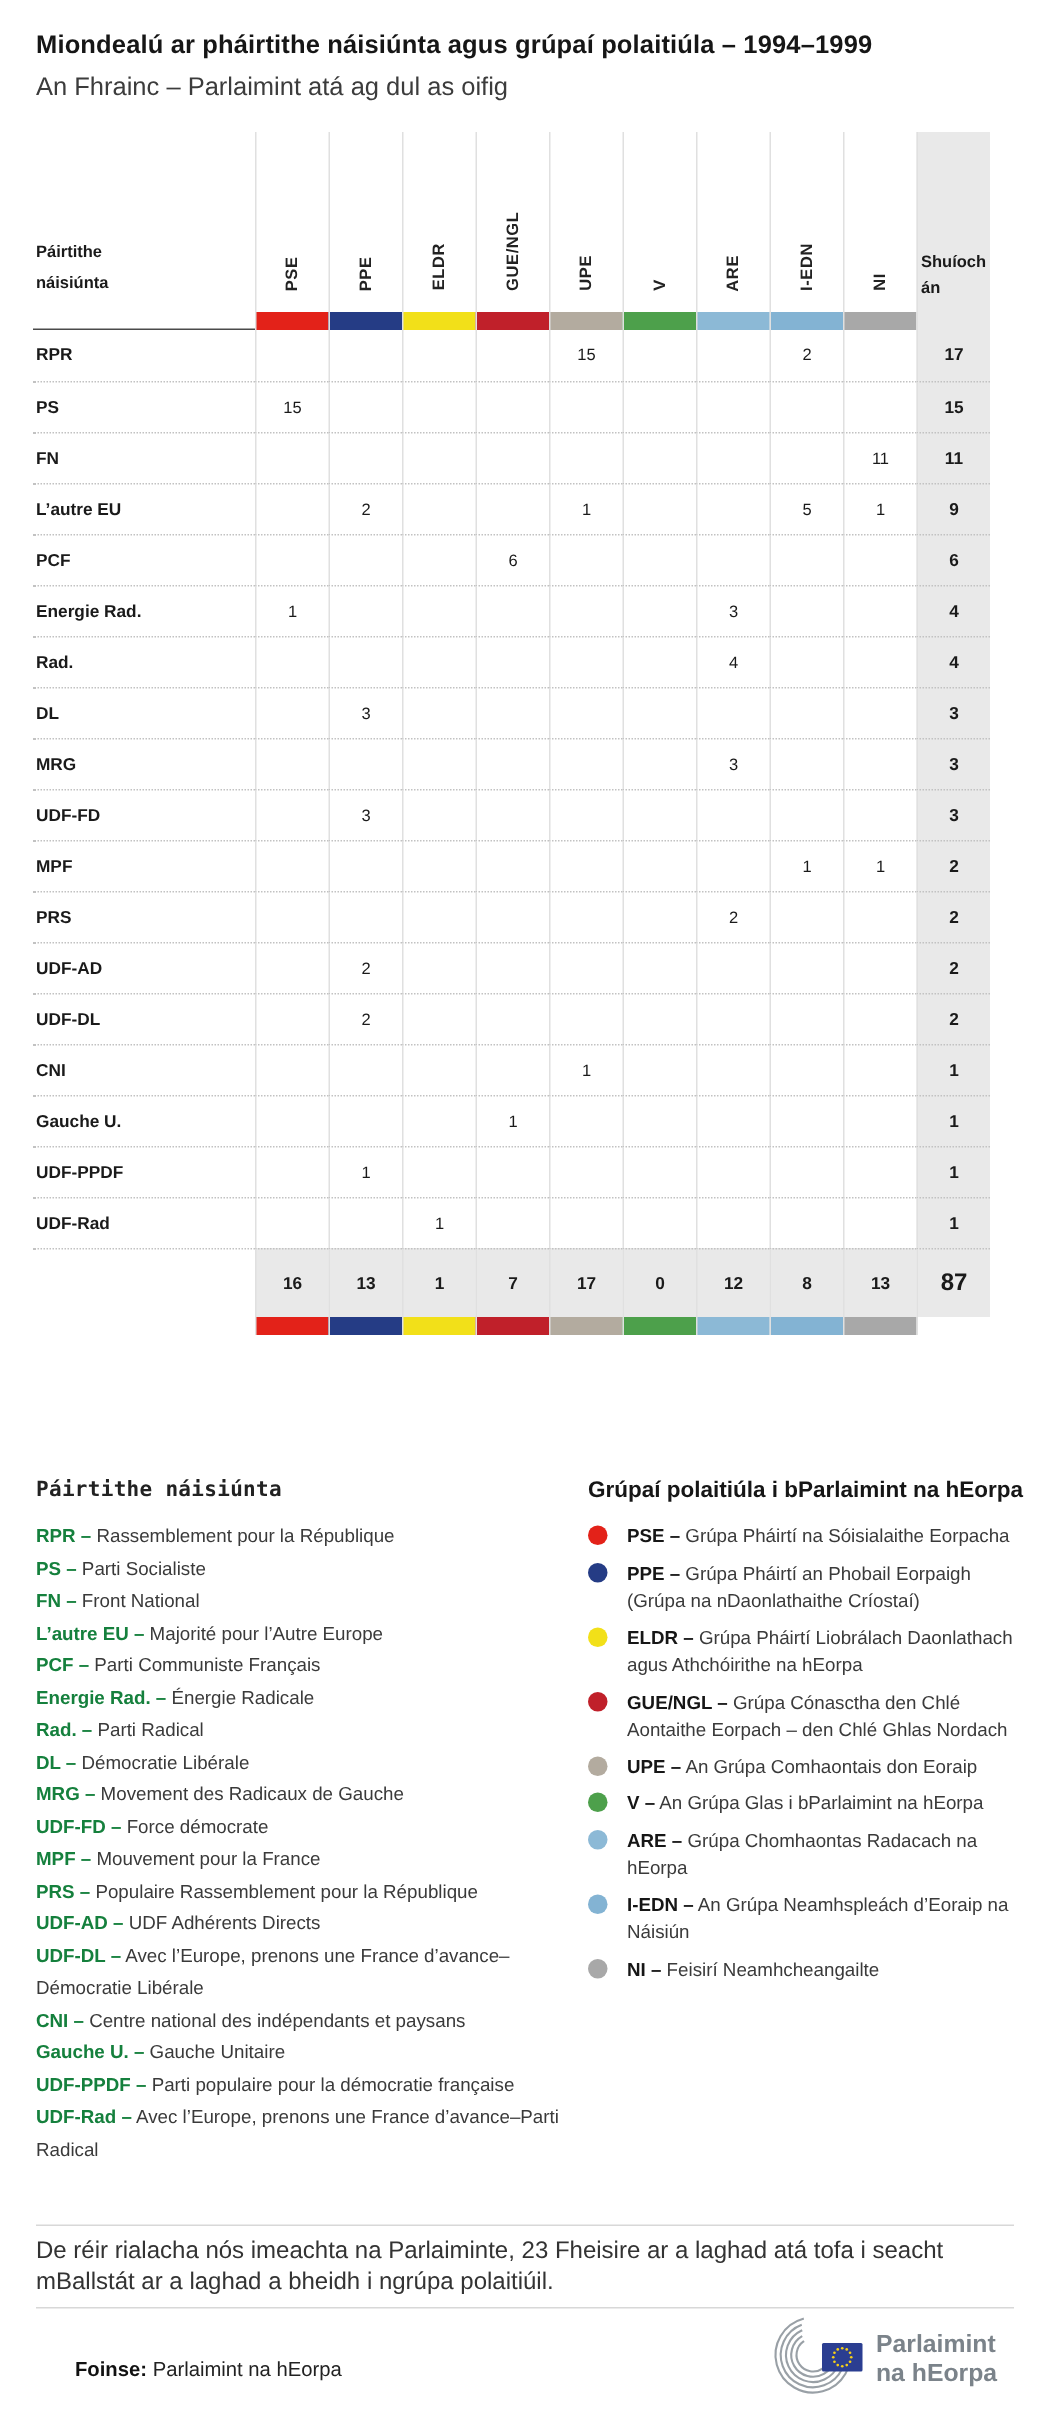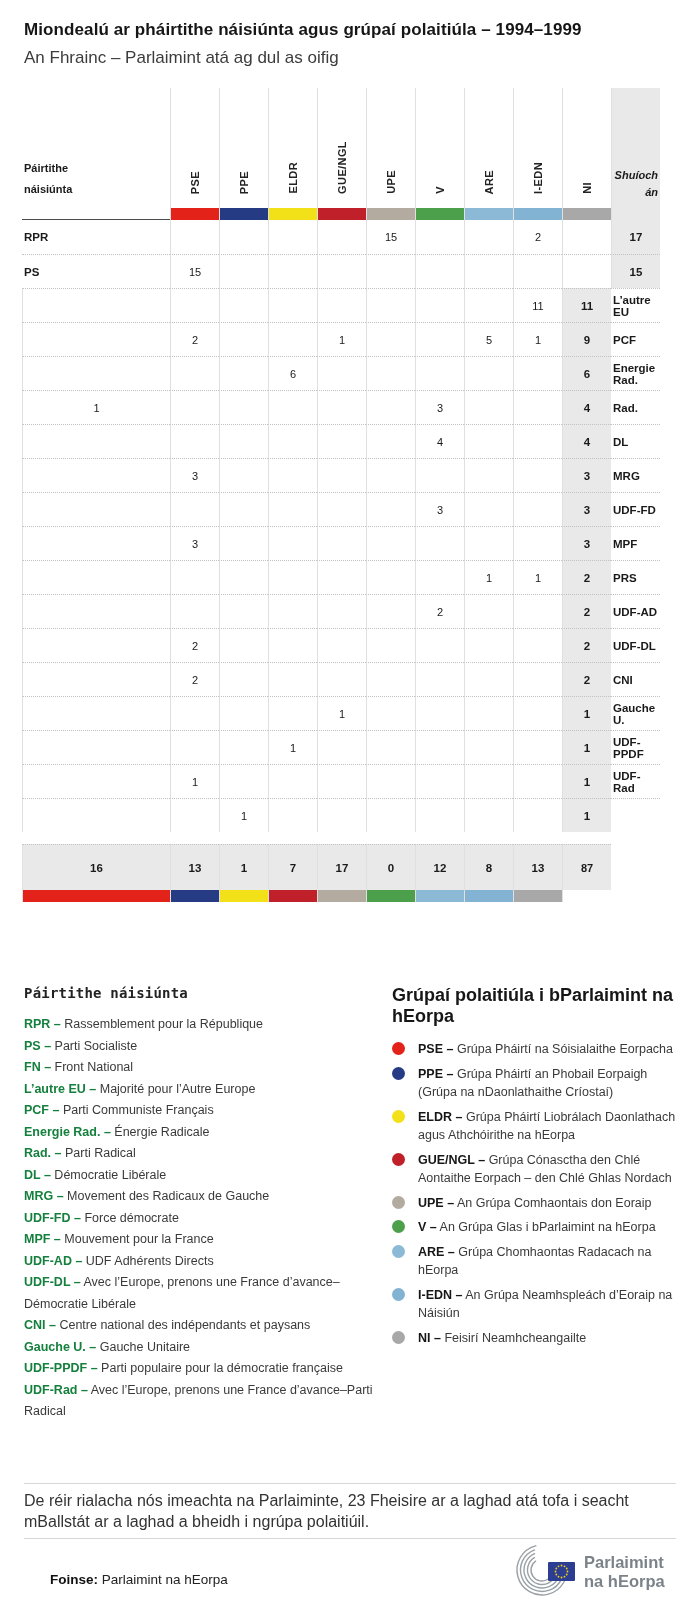--- a/index.html
+++ b/index.html
@@ -15,36 +15,36 @@
      font-size:11px;color:#1a1a1a;box-sizing:border-box;position:relative;}
   .c.first{border-left:none;justify-content:flex-start;padding-left:2px;}
   .h-head{height:120px;}
   .h-band{height:12px;}
   .h-row{height:34px;}
   .h-tot{height:46px;}
   .seat{background:#e9e9e9;text-align:center;}
   .ghead{align-items:flex-end;padding-bottom:14px;}
   .vtxt{writing-mode:vertical-rl;transform:rotate(180deg);font-weight:bold;font-size:11px;letter-spacing:.4px;color:#222;}
   .corner{align-items:flex-end;font-weight:bold;line-height:1.9;white-space:pre-line;padding-bottom:8px;}
-  .seathead{align-items:flex-end;font-weight:bold;text-align:right;line-height:1.5;
-            overflow-wrap:anywhere;padding:0 2px 8px 2px;font-style:italic;}
+  .seathead{align-items:flex-end;font-weight:bold;text-align:left;line-height:1.5;
+            overflow-wrap:anywhere;padding:0 2px 8px 2px;}
   .darkline{border-bottom:1px solid #4a4a4a;}
   .dot{border-top:1px dotted #c2c2c2;}
   .plabel{font-weight:bold;font-size:11.5px;}
   .rowtot{font-weight:bold;font-size:11.5px;}
   .coltot{font-weight:bold;font-size:11.5px;}
-  .grand{font-weight:bold;font-size:11px;}
+  .grand{font-weight:bold;font-size:16px;}
   
   .leg-left{position:absolute;left:24px;top:985px;width:352px;}
   .leg-left h3{margin:0;font-family:"DejaVu Sans Mono",monospace;font-size:14px;font-weight:bold;color:#222;letter-spacing:.2px;}
   .leg-left .items{margin-top:13px;}
   .pitem{font-size:12.5px;line-height:21.5px;color:#3a3a3a;}
   .pitem b{color:#15803d;}
   .leg-right{position:absolute;left:392px;top:985px;width:292px;}
-  .leg-right h3{margin:0;font-size:18px;font-weight:bold;color:#161616;}
+  .leg-right h3{margin:0;font-size:15px;font-weight:bold;color:#161616;}
   .leg-right .items{margin-top:13px;}
   .gitem{display:flex;align-items:flex-start;margin-bottom:6px;}
   .gdot{flex:0 0 13px;width:13px;height:13px;border-radius:50%;margin:2px 13px 0 0;}
   .gtext{font-size:12.5px;line-height:18.5px;color:#3a3a3a;}
   .gtext b{color:#161616;margin-top:24px;}
   
   .rule{position:absolute;left:24px;right:24px;border-top:1px solid #d8d8d8;}
   .rule1{top:1483px;}
   .rule2{top:1538px;}
   .note{position:absolute;left:24px;top:1490px;width:648px;font-size:16px;line-height:21px;color:#333;}
@@ -117,20 +117,21 @@
       <div class="c h-row dot">15</div>
       <div class="c h-row dot"></div>
       <div class="c h-row dot"></div>
       <div class="c h-row dot"></div>
       <div class="c h-row dot"></div>
       <div class="c h-row dot"></div>
       <div class="c h-row dot"></div>
       <div class="c h-row dot"></div>
       <div class="c h-row dot"></div>
       <div class="c h-row seat rowtot dot">15</div>
+      <div class="c first h-row plabel dot">FN</div>
       <div class="c h-row dot"></div>
       <div class="c h-row dot"></div>
       <div class="c h-row dot"></div>
       <div class="c h-row dot"></div>
       <div class="c h-row dot"></div>
       <div class="c h-row dot"></div>
       <div class="c h-row dot"></div>
       <div class="c h-row dot"></div>
       <div class="c h-row dot">11</div>
       <div class="c h-row seat rowtot dot">11</div>
@@ -330,20 +331,21 @@
         <div class="pitem"><b>PS –</b> Parti Socialiste</div>
         <div class="pitem"><b>FN –</b> Front National</div>
         <div class="pitem"><b>L’autre EU –</b> Majorité pour l’Autre Europe</div>
         <div class="pitem"><b>PCF –</b> Parti Communiste Français</div>
         <div class="pitem"><b>Energie Rad. –</b> Énergie Radicale</div>
         <div class="pitem"><b>Rad. –</b> Parti Radical</div>
         <div class="pitem"><b>DL –</b>  Démocratie Libérale</div>
         <div class="pitem"><b>MRG –</b> Movement des Radicaux de Gauche</div>
         <div class="pitem"><b>UDF-FD –</b> Force démocrate</div>
         <div class="pitem"><b>MPF –</b> Mouvement pour la France</div>
+        <div class="pitem"><b>PRS –</b> Populaire Rassemblement pour la République</div>
         <div class="pitem"><b>UDF-AD –</b> UDF Adhérents Directs</div>
         <div class="pitem"><b>UDF-DL –</b> Avec l’Europe, prenons une France d’avance– Démocratie Libérale</div>
         <div class="pitem"><b>CNI –</b> Centre national des indépendants et paysans</div>
         <div class="pitem"><b>Gauche U. –</b> Gauche Unitaire</div>
         <div class="pitem"><b>UDF-PPDF –</b> Parti populaire pour la démocratie française</div>
         <div class="pitem"><b>UDF-Rad –</b> Avec l’Europe, prenons une France d’avance–Parti Radical</div>
       </div>
   </div>
 
   <div class="leg-right">

